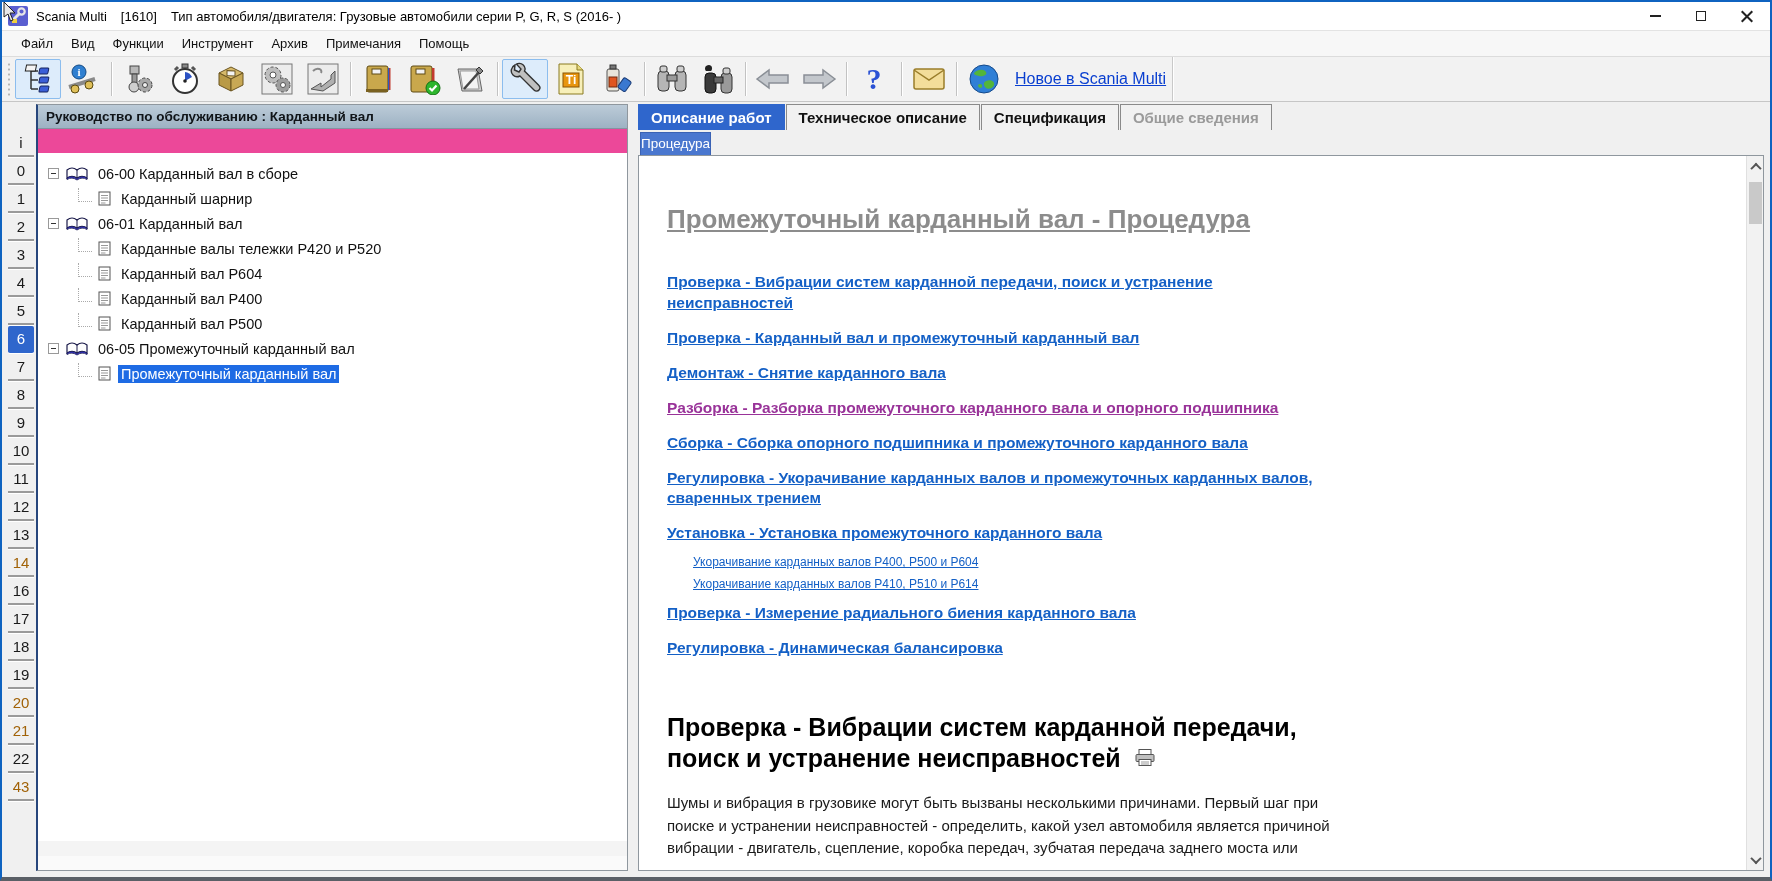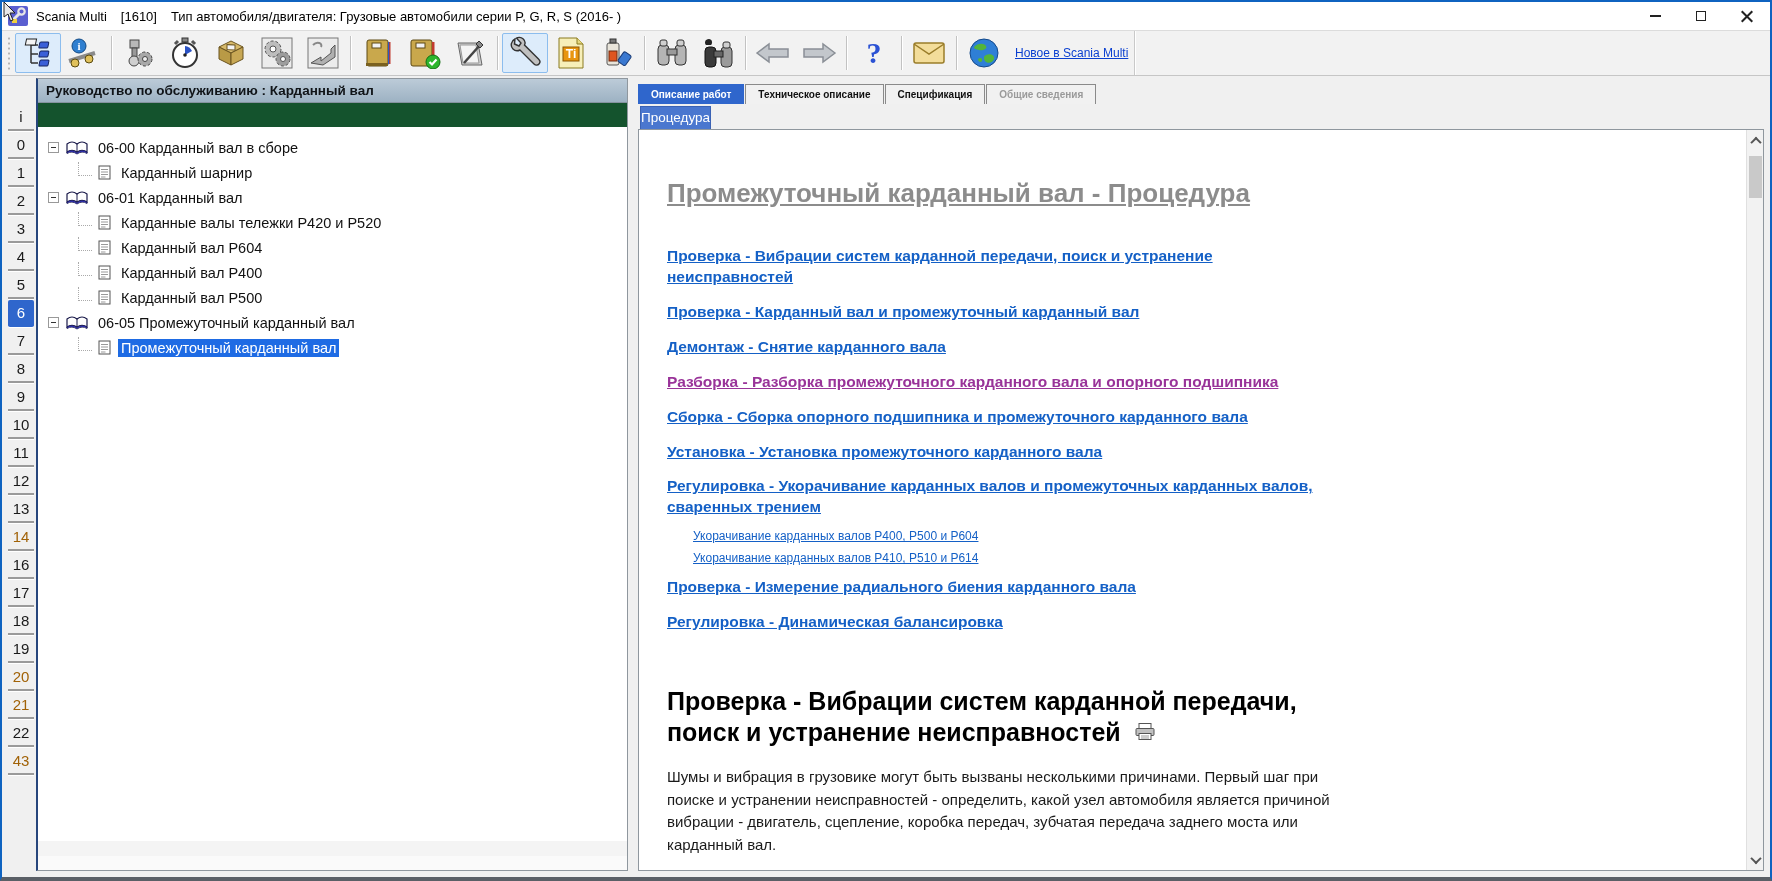--- a/index.html
+++ b/index.html
@@ -24,51 +24,51 @@
   .menubar { height:26px; background:#f7f7f7; border-top:1px solid #e3e3e3; display:flex; align-items:center; padding-left:10px; flex:0 0 auto; }
   .menu-item { font-size:13px; color:#111; padding:4px 9px; }
 
   
   .toolbar { height:46px; background:#f2f2f2; border-top:1px solid #dcdcdc; border-bottom:1px solid #c6c6c6; display:flex; align-items:center; flex:0 0 auto; }
   .toolbar-inner { display:flex; align-items:center; height:100%; padding:0 6px 0 2px; border-right:1px solid #c9c9c9; box-shadow:1px 0 0 #fff; }
   .grip { width:5px; height:34px; margin:0 3px; background-image:radial-gradient(circle, #b5b5b5 1px, transparent 1.2px); background-size:4px 5px; }
   .tb-btn { width:46px; height:40px; display:flex; align-items:center; justify-content:center; border:1px solid transparent; border-radius:2px; }
   .tb-btn.selected { background:#ddecfb; border-color:#8cbdee; }
   .tb-sep { width:1px; height:34px; background:#c2c2c2; margin:0 4px; box-shadow:1px 0 0 #ffffff; }
-  .tb-link { font-size:12px; color:#0a3fd0; text-decoration:underline; margin-left:8px; white-space:nowrap; }
+  .tb-link { font-size:16px; color:#0a3fd0; text-decoration:underline; margin-left:8px; white-space:nowrap; }
 
   
   .main { flex:1 1 auto; display:flex; background:#f0f0f0; padding:2px 6px 6px 4px; min-height:0; }
 
   
   .numstrip { width:30px; padding-top:26px; display:flex; flex-direction:column; align-items:center; flex:0 0 auto; }
   .numcell { width:26px; height:27px; display:flex; align-items:center; justify-content:center; font-size:15px; color:#1a1a1a; border-bottom:2px solid #9a9a9a; box-shadow:0 1px 0 #ffffff; margin-bottom:1px; }
   .numcell.sel { background:#2f66cc; color:#fff; border-radius:2px; border-bottom-color:#2f66cc; }
   .numcell.disabled { color:#a16207; }
 
   
-  .left-panel { width:592px; display:flex; flex-direction:column; flex:0 0 auto; border:1px solid #8f979e; border-left:2px solid #27467c; background:#14532d; }
+  .left-panel { width:592px; display:flex; flex-direction:column; flex:0 0 auto; border:1px solid #8f979e; border-left:2px solid #27467c; background:#ec4899; }
   .left-header { height:24px; background:linear-gradient(#bccbd8,#9db2c3); border-bottom:1px solid #8593a0; display:flex; align-items:center; padding-left:8px; font-size:13.5px; font-weight:bold; color:#101418; flex:0 0 auto; }
   .tree { flex:1 1 auto; background:#fff; padding:8px 4px 0 10px; overflow:hidden; border-bottom:14px solid #fafafa; box-shadow:inset 0 -15px 0 #f4f4f4;margin-top:24px; }
   .tree-row { display:flex; align-items:center; height:25px; font-size:14.5px; color:#111; white-space:nowrap; }
   .tree-row.lvl1 { padding-left:30px; }
   .expander { width:11px; height:11px; border:1px solid #999; background:#fff; position:relative; margin-right:7px; flex:0 0 auto; }
   .expander:before { content:""; position:absolute; left:2px; top:4px; width:5px; height:1px; background:#333; }
   .connector { width:14px; height:14px; border-left:1px dotted #aaa; border-bottom:1px dotted #aaa; margin:-8px 6px 0 0; flex:0 0 auto; }
   .tree-ico { margin-right:7px; flex:0 0 auto; display:flex; }
   .tree-label { padding:1px 3px; }
   .tree-label.selected { background:#1e6be4; color:#fff; }
 
   
   .splitter { width:10px; flex:0 0 auto; }
 
   
   .right-panel { flex:1 1 auto; display:flex; flex-direction:column; min-width:0; }
   .tabs-row { display:flex; align-items:flex-end; height:26px; flex:0 0 auto; }
-  .tab { font-size:10px; font-weight:bold; padding:4px 12px 4px; border:1px solid #8a8a8a; border-bottom:none; background:#f1f1f1; color:#111; margin-right:1px; }
+  .tab { font-size:15px; font-weight:bold; padding:4px 12px 4px; border:1px solid #8a8a8a; border-bottom:none; background:#f1f1f1; color:#111; margin-right:1px; }
   .tab.active { background:#2f66cc; color:#fff; border-color:#2f66cc; }
   .tab.disabled { color:#9a9a9a; }
   .subtabs-row { display:flex; align-items:flex-end; height:25px; padding-left:2px; flex:0 0 auto; }
   .subtab { font-size:13.5px; padding:3px 0 4px; background:#4a77cf; color:#fff; border:1px solid #3a62b4; border-bottom:none; }
   .content-wrap { flex:1 1 auto; border:1px solid #8f979e; background:#fff; position:relative; min-height:0; overflow:hidden; }
   .content { position:absolute; inset:0 18px 12px 0; padding:14px 30px 0 28px; overflow:hidden; }
 
   .page-title { font-size:26px; font-weight:bold; color:#8c8c8c; text-decoration:underline; margin:34px 0 30px; }
   .link-list { display:flex; flex-direction:column; }
   .doc-link { font-size:15.5px; font-weight:bold; color:#1460c6; text-decoration:underline; margin:7px 0; max-width:660px; line-height:1.35; }
@@ -114,20 +114,29 @@
         </div>
       <div class="win-btn">
           <span class="glyph-max"></span>
         </div>
       <div class="win-btn">
           <span class="glyph-close"></span>
         </div>
     </div>
   </div>
 
+  <div class="menubar">
+    <span class="menu-item">Файл</span>
+    <span class="menu-item">Вид</span>
+    <span class="menu-item">Функции</span>
+    <span class="menu-item">Инструмент</span>
+    <span class="menu-item">Архив</span>
+    <span class="menu-item">Примечания</span>
+    <span class="menu-item">Помощь</span>
+  </div>
 
   <div class="toolbar">
     <div class="toolbar-inner">
       <div class="grip"></div>
 
       <div class="tb-btn selected">
         <svg width="32" height="32" viewBox="0 0 32 32">
             <path d="M9 6 V26 M9 8 H16 M9 17 H16 M9 26 H16" stroke="#333" stroke-width="1.5" fill="none"></path>
             <g transform="skewX(-12)">
               <rect x="5" y="2" width="10" height="6" fill="#f4f4f4" stroke="#222"></rect>
@@ -461,22 +470,22 @@
         <div class="content">
 
           <div class="page-title">Промежуточный карданный вал - Процедура</div>
 
           <div class="link-list">
             <a class="doc-link">Проверка - Вибрации систем карданной передачи, поиск и устранение неисправностей</a>
             <a class="doc-link">Проверка - Карданный вал и промежуточный карданный вал</a>
             <a class="doc-link">Демонтаж - Снятие карданного вала</a>
             <a class="doc-link visited">Разборка - Разборка промежуточного карданного вала и опорного подшипника</a>
             <a class="doc-link">Сборка - Сборка опорного подшипника и промежуточного карданного вала</a>
+            <a class="doc-link">Регулировка - Укорачивание карданных валов и промежуточных карданных валов, сваренных трением</a>
             <a class="doc-link">Установка - Установка промежуточного карданного вала</a>
-            <a class="doc-link">Регулировка - Укорачивание карданных валов и промежуточных карданных валов, сваренных трением</a>
             <a class="doc-link sub">Укорачивание карданных валов P400, P500 и P604</a>
             <a class="doc-link sub">Укорачивание карданных валов P410, P510 и P614</a>
             <a class="doc-link">Проверка - Измерение радиального биения карданного вала</a>
             <a class="doc-link">Регулировка - Динамическая балансировка</a>
           </div>
 
           <div class="section-heading"><span>Проверка - Вибрации систем карданной передачи, поиск и устранение неисправностей</span><span class="printer"><svg width="20" height="19" viewBox="0 0 20 18">
                   <rect x="4" y="1" width="12" height="5" fill="#fff" stroke="#555"></rect>
                   <rect x="1" y="6" width="18" height="7" rx="1" fill="#c0c0c0" stroke="#555"></rect>
                   <rect x="4" y="11" width="12" height="6" fill="#fff" stroke="#555"></rect>

